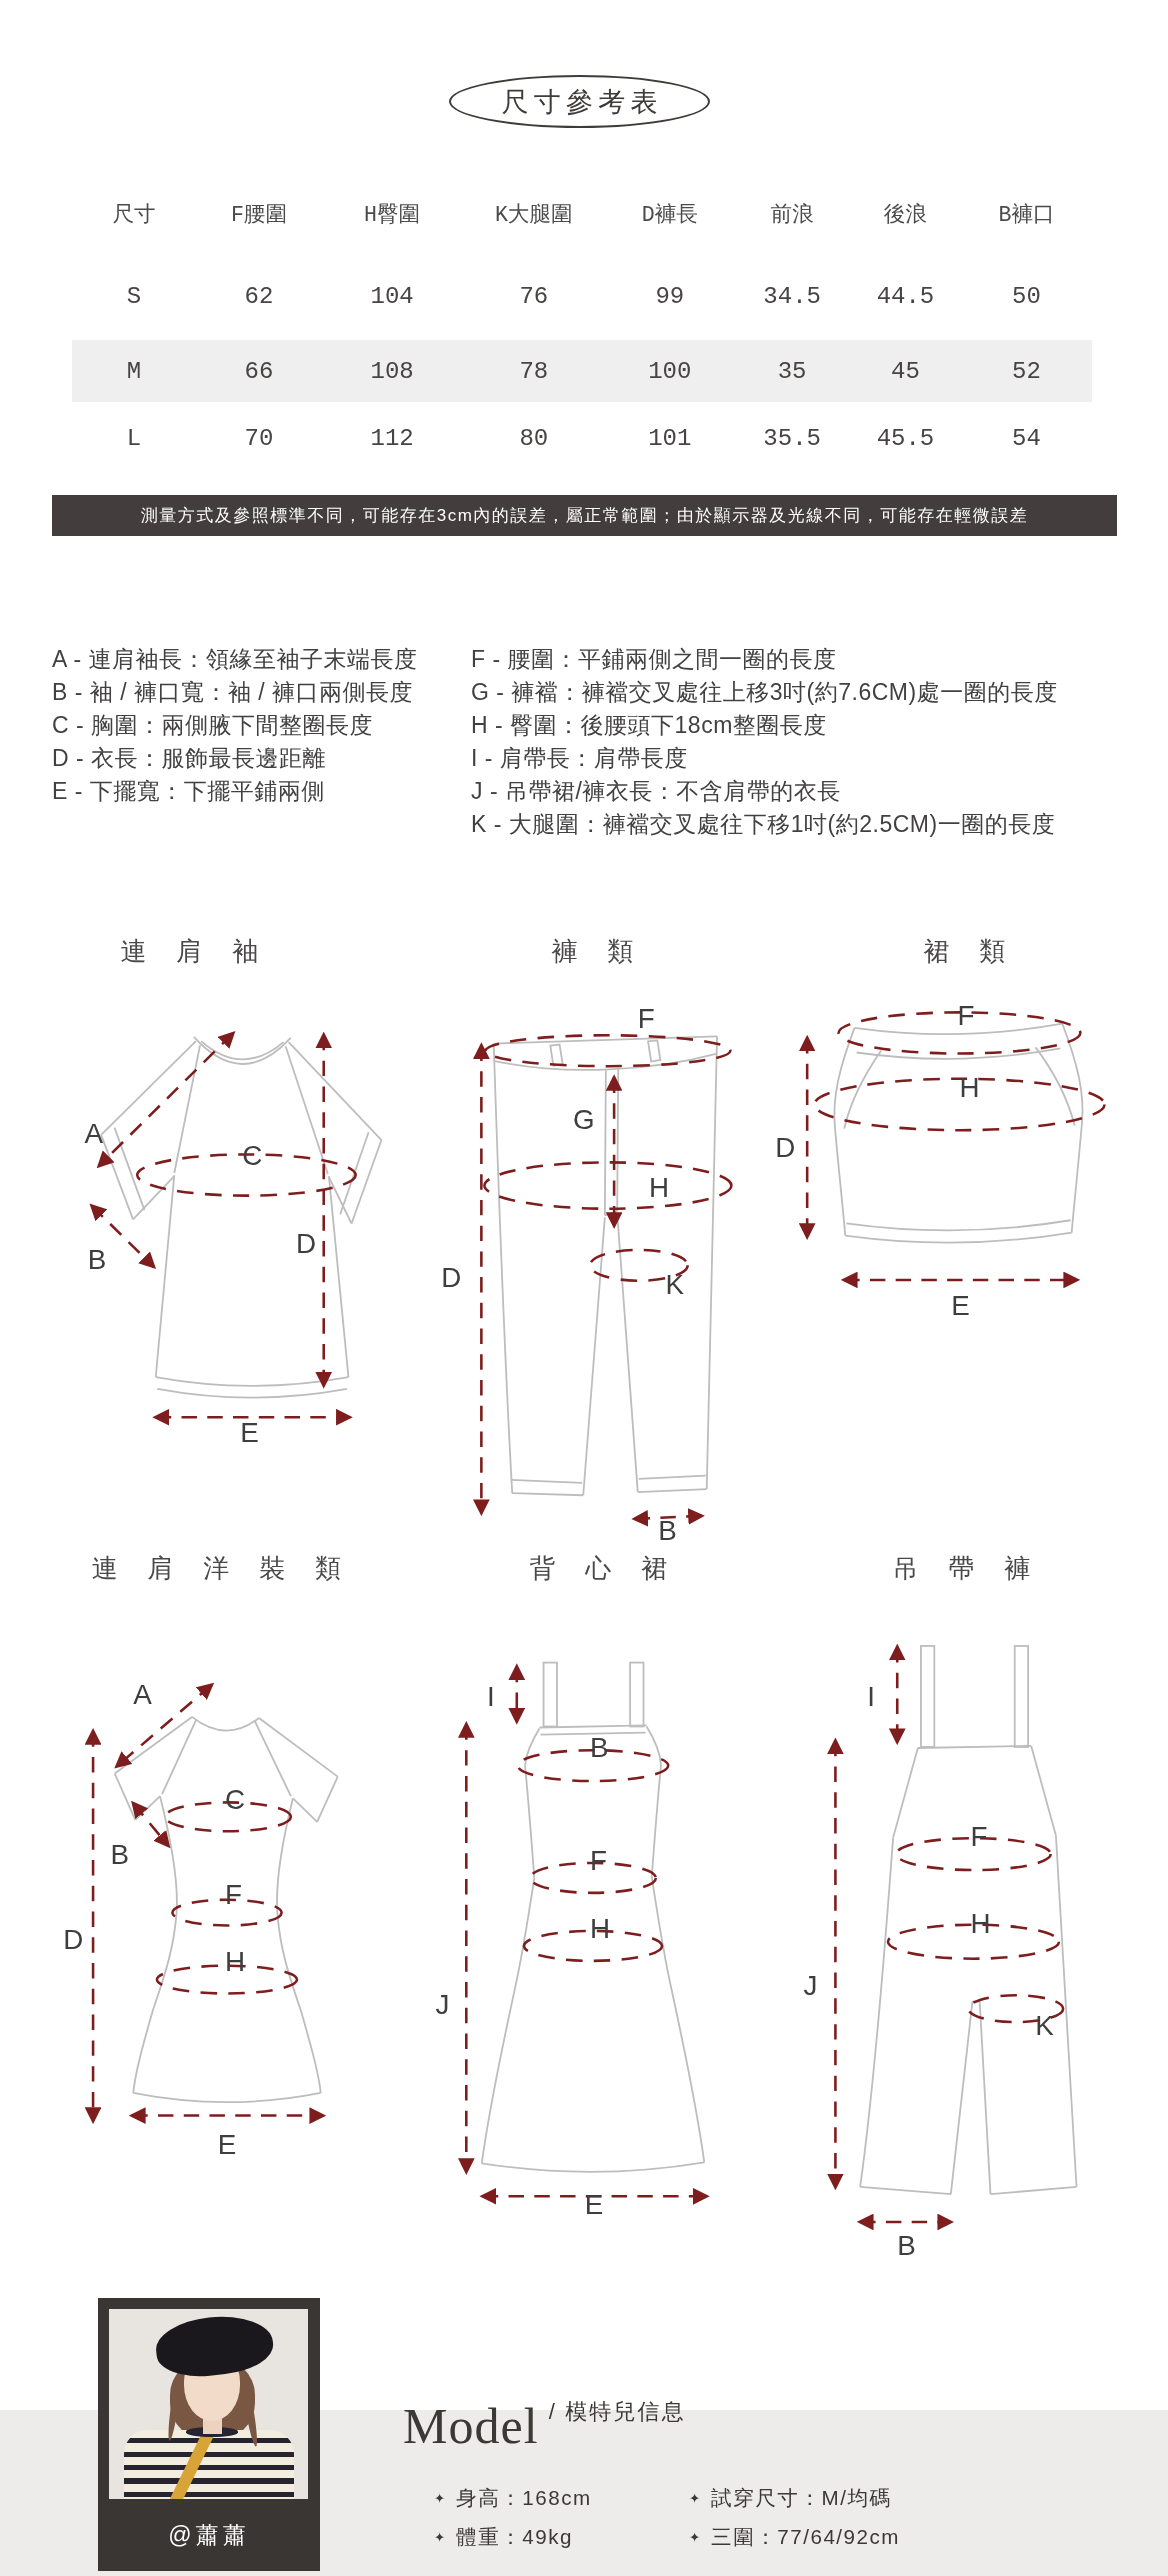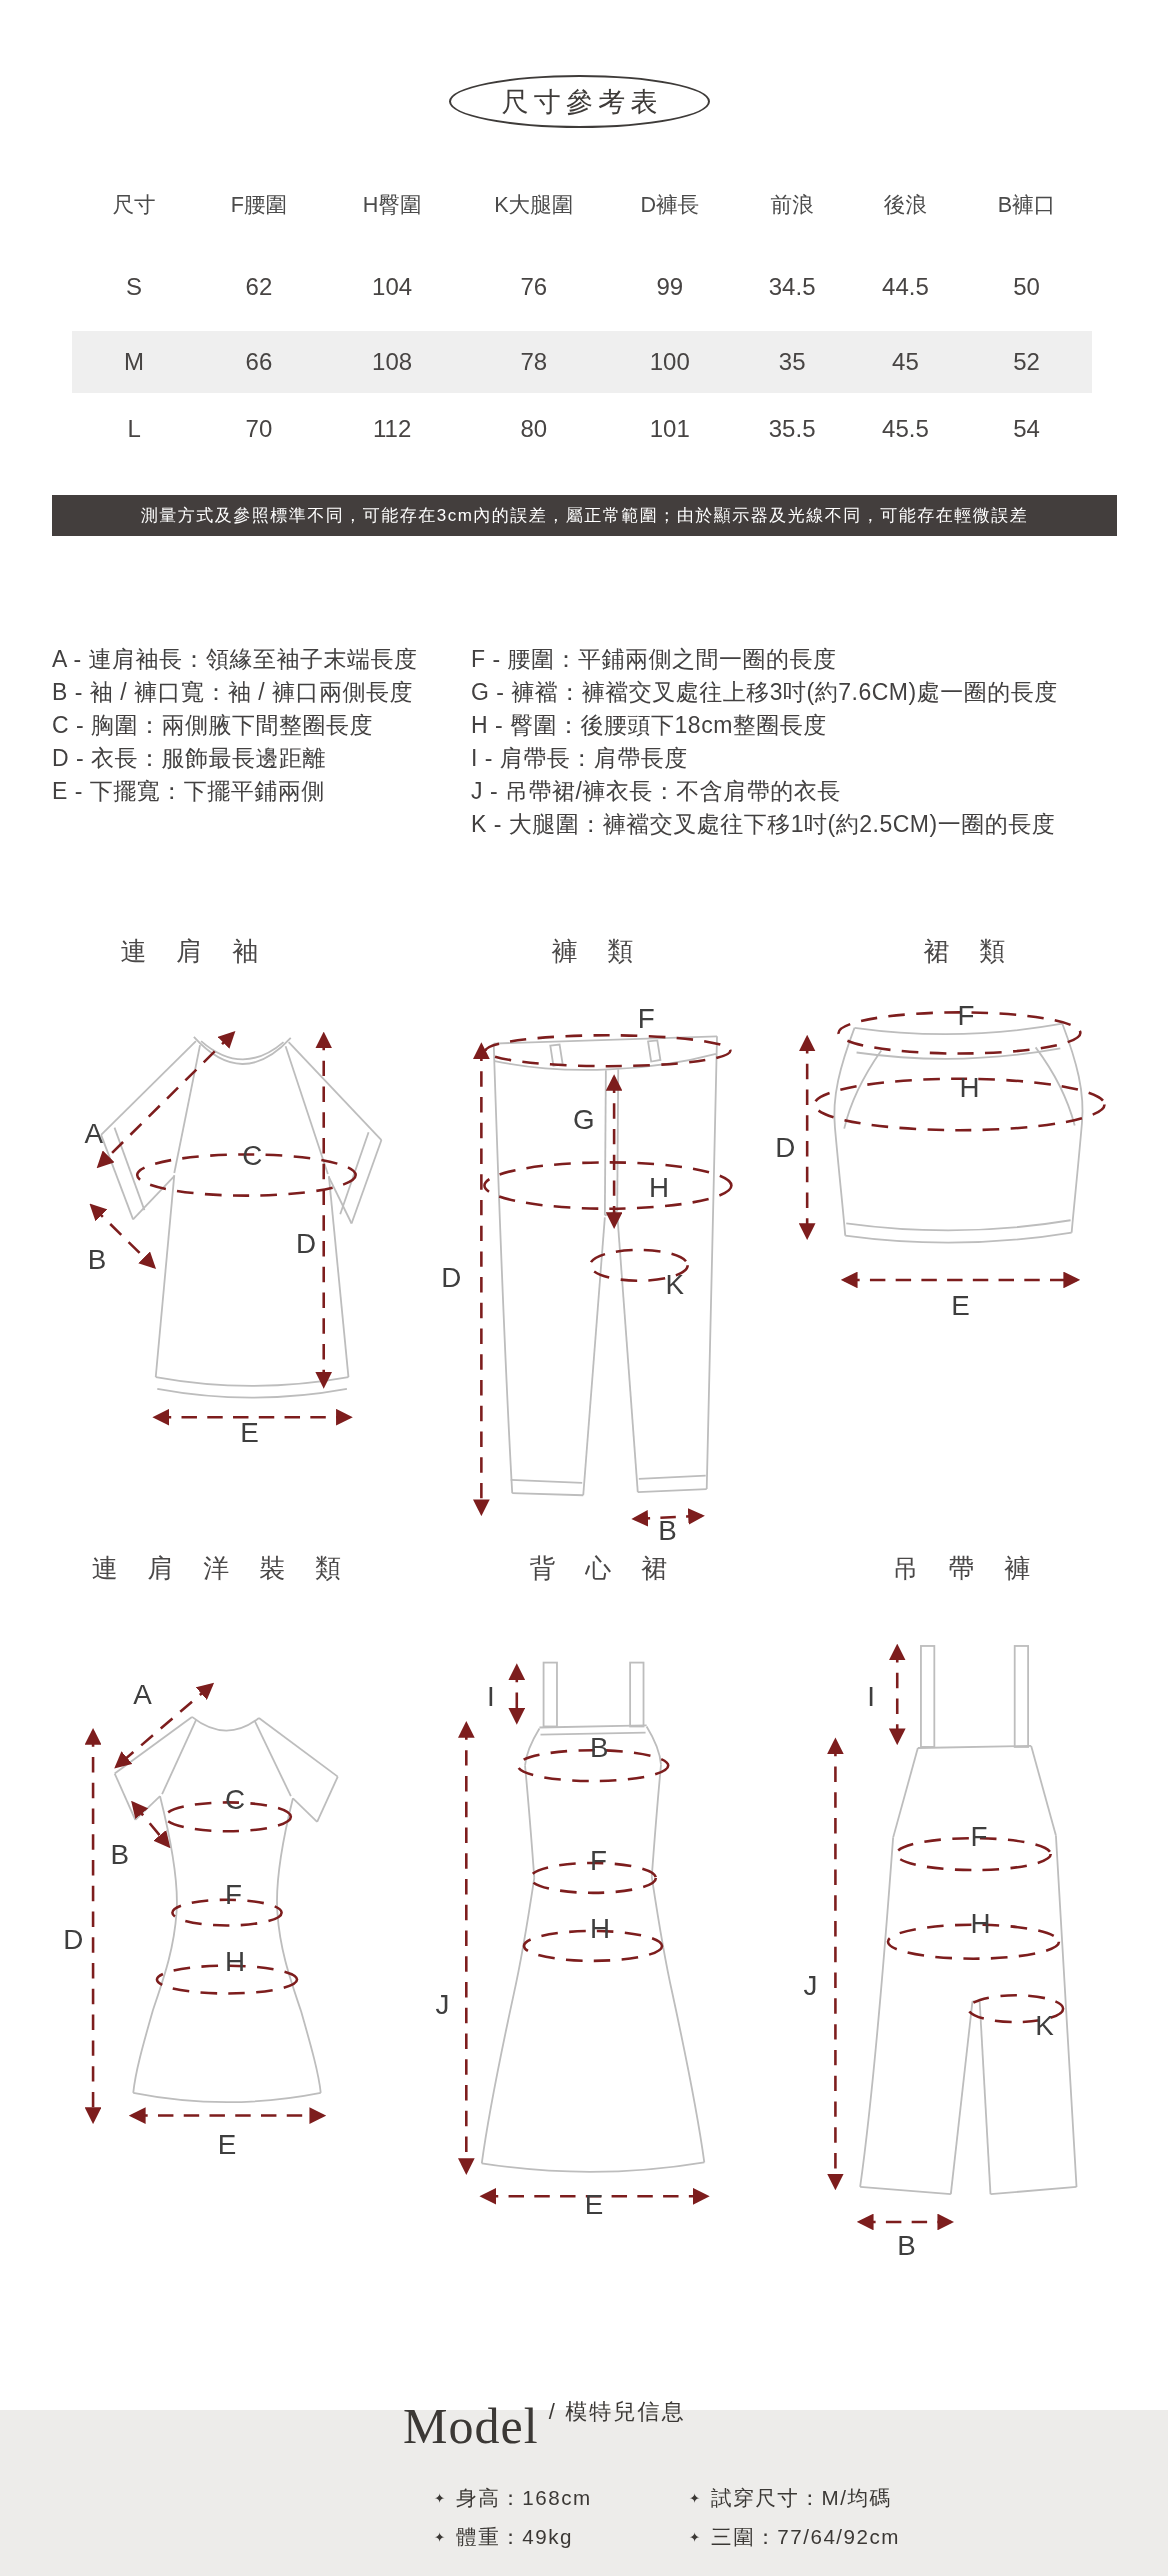--- a/index.html
+++ b/index.html
@@ -5,21 +5,21 @@
   html,body{margin:0;padding:0;background:#ffffff;}
   .page{position:relative;width:1168px;height:2672px;background:#ffffff;overflow:hidden;
         font-family:"Liberation Sans","DejaVu Sans",sans-serif;color:#474443;}
 
   
   .title-oval{position:absolute;left:449px;top:75px;width:261px;height:53px;
     border:2.1px solid #3e3b39;border-radius:50%;display:flex;align-items:center;justify-content:center;
     font-size:27px;letter-spacing:5.2px;padding-left:5.2px;color:#3e3b39;box-sizing:border-box;}
 
   
-  .size-table{position:absolute;left:72px;top:166px;width:1020px;}
+  .size-table{position:absolute;left:72px;top:175px;width:1020px;font-family:Liberation Mono, monospace;}
   .trow{display:grid;grid-template-columns:12.17% 12.32% 13.79% 13.99% 12.68% 11.31% 10.91% 12.83%;
         align-items:center;text-align:center;}
   .trow-head{height:77px;font-size:21.6px;color:#4b4b4b;}
   .trow-s{height:88px;font-size:24px;}
   .trow-m{height:62px;font-size:24px;background:#efefef;}
   .trow-l{height:72px;font-size:24px;}
   .td,.th{white-space:nowrap;}
 
   
   .notice{position:absolute;left:52px;top:495px;width:1065px;height:41px;background:#433e3d;
@@ -368,20 +368,35 @@
         <text class="dlabel" x="414" y="622">H</text>
         <text class="dlabel" x="540" y="820">K</text>
         <text class="dlabel" x="90" y="742">J</text>
         <text class="dlabel" x="272" y="1246">B</text>
       </g>
     </svg>
   </div>
 
   <div class="model-band"></div>
 
+  <div class="photo-frame">
+    <div class="photo">
+      <div class="p-abs hair-back"></div>
+      <div class="p-abs torso"></div>
+      <div class="p-abs strap"></div>
+      <div class="p-abs collar"></div>
+      <div class="p-abs neck"></div>
+      <div class="p-abs face"></div>
+      <div class="p-abs strand-l"></div>
+      <div class="p-abs strand-r"></div>
+      <div class="p-abs bangs"></div>
+      <div class="p-abs beret"></div>
+    </div>
+    <div class="photo-credit">@蕭蕭</div>
+  </div>
 
   <div class="model-heading">
     <span class="big">Model</span>
     <span class="suffix">/ 模特兒信息</span>
   </div>
 
   <div class="stat" style="left:434px;top:2484px;">
     <span class="star">✦</span>
     <span>身高：168cm</span>
   </div>

